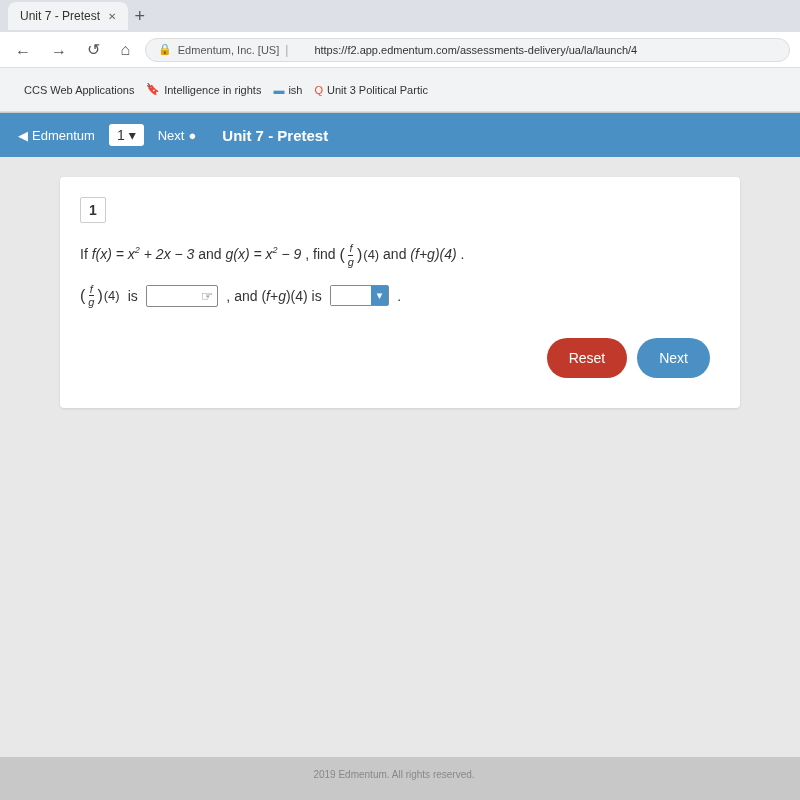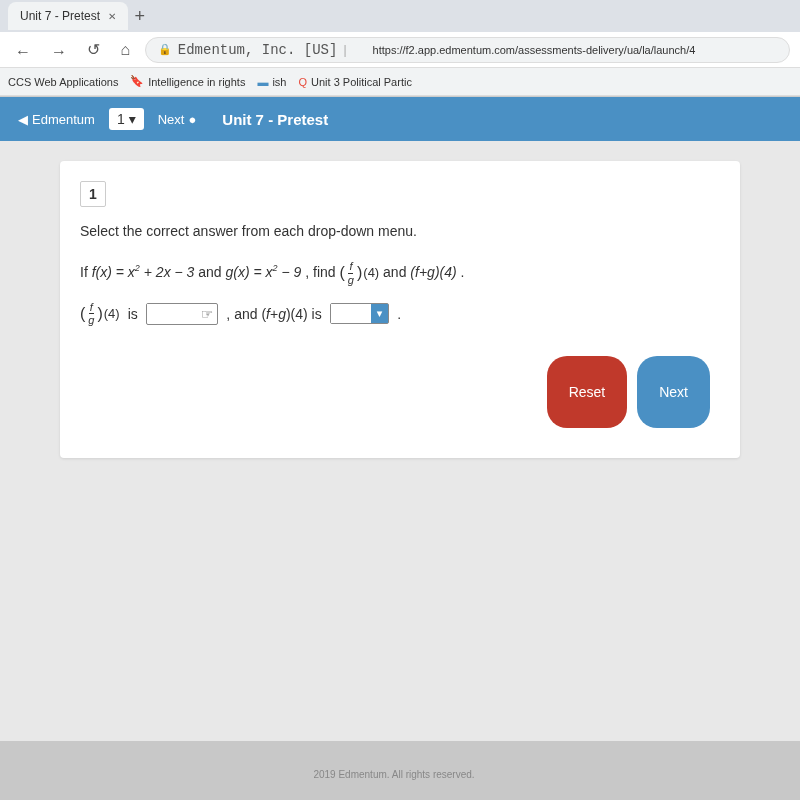--- a/index.html
+++ b/index.html
@@ -83,22 +83,22 @@
 
     .lock-icon {
       color: #4CAF50;
       font-size: 11px;
     }
 
     .bookmarks-bar {
       background: #f1f3f4;
       display: flex;
       align-items: center;
-      height: 28px;
-      padding: 0 8px;
+      height: 44px;
+      padding: 0 24px;
       gap: 12px;
       border-bottom: 1px solid #ddd;
       font-size: 11px;
       color: #333;
       overflow: hidden;
     }
 
     .bookmark-item {
       display: flex;
       align-items: center;
@@ -247,21 +247,21 @@
       justify-content: flex-end;
       gap: 10px;
       margin-top: 30px;
     }
 
     .reset-btn {
       background: #c0392b;
       color: white;
       border: none;
       border-radius: 20px;
-      padding: 28px 22px;
+      padding: 12px 22px;
       font-size: 14px;
       cursor: pointer;
     }
 
     .next-btn {
       background: #4a90c4;
       color: white;
       border: none;
       border-radius: 20px;
       padding: 10px 22px;
@@ -294,21 +294,21 @@
     <span class="tab-new">+</span>
   </div>
 
   <div class="address-bar">
     <span class="nav-btn">←</span>
     <span class="nav-btn">→</span>
     <span class="nav-btn">↺</span>
     <span class="nav-btn">⌂</span>
     <div class="url-field">
       <span class="lock-icon">🔒</span>
-      <span style="color:#555;font-size:14px;font-family:Liberation Mono, monospace;">Edmentum, Inc. [US]</span>
+      <span style="color:#555;font-size:11px;">Edmentum, Inc. [US]</span>
       <span style="color:#aaa;">|</span>
       <span style="font-size:11px;color:#333;margin-left:20px;">https://f2.app.edmentum.com/assessments-delivery/ua/la/launch/4</span>
     </div>
   </div>
 
   <div class="bookmarks-bar">
     <div class="bookmark-item">
       <span>CCS Web Applications</span>
     </div>
     <div class="bookmark-item">
@@ -339,21 +339,20 @@
     <span>Next</span>
     <span>●</span>
   </div>
   <span class="nav-title">Unit 7 - Pretest</span>
 </div>
 
 <div class="main-content">
   <div class="question-card">
     <div class="question-number-badge">1</div>
 
-    <div class="question-instruction">Select the correct answer from each drop-down menu.</div>
 
     
     <div class="question-body">
       <span>If </span>
       <span class="math-text">
         <i>f</i>(<i>x</i>) = <i>x</i><sup>2</sup> + 2<i>x</i> − 3
       </span>
       <span> and </span>
       <span class="math-text">
         <i>g</i>(<i>x</i>) = <i>x</i><sup>2</sup> − 9

